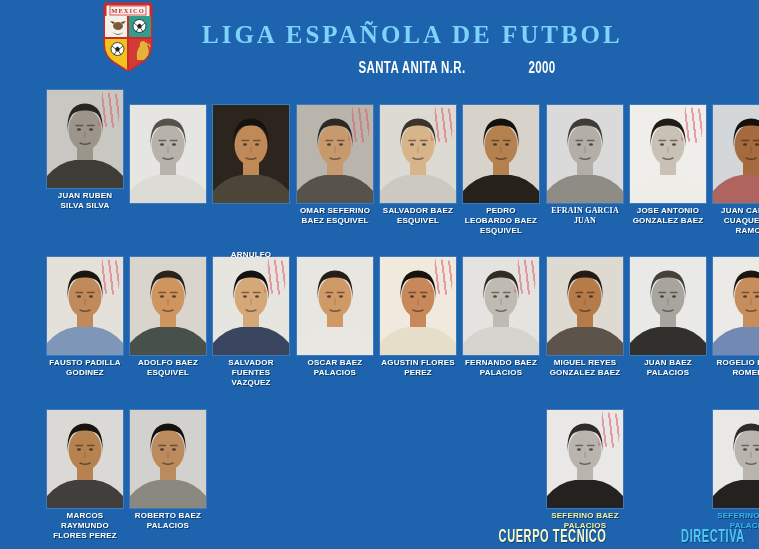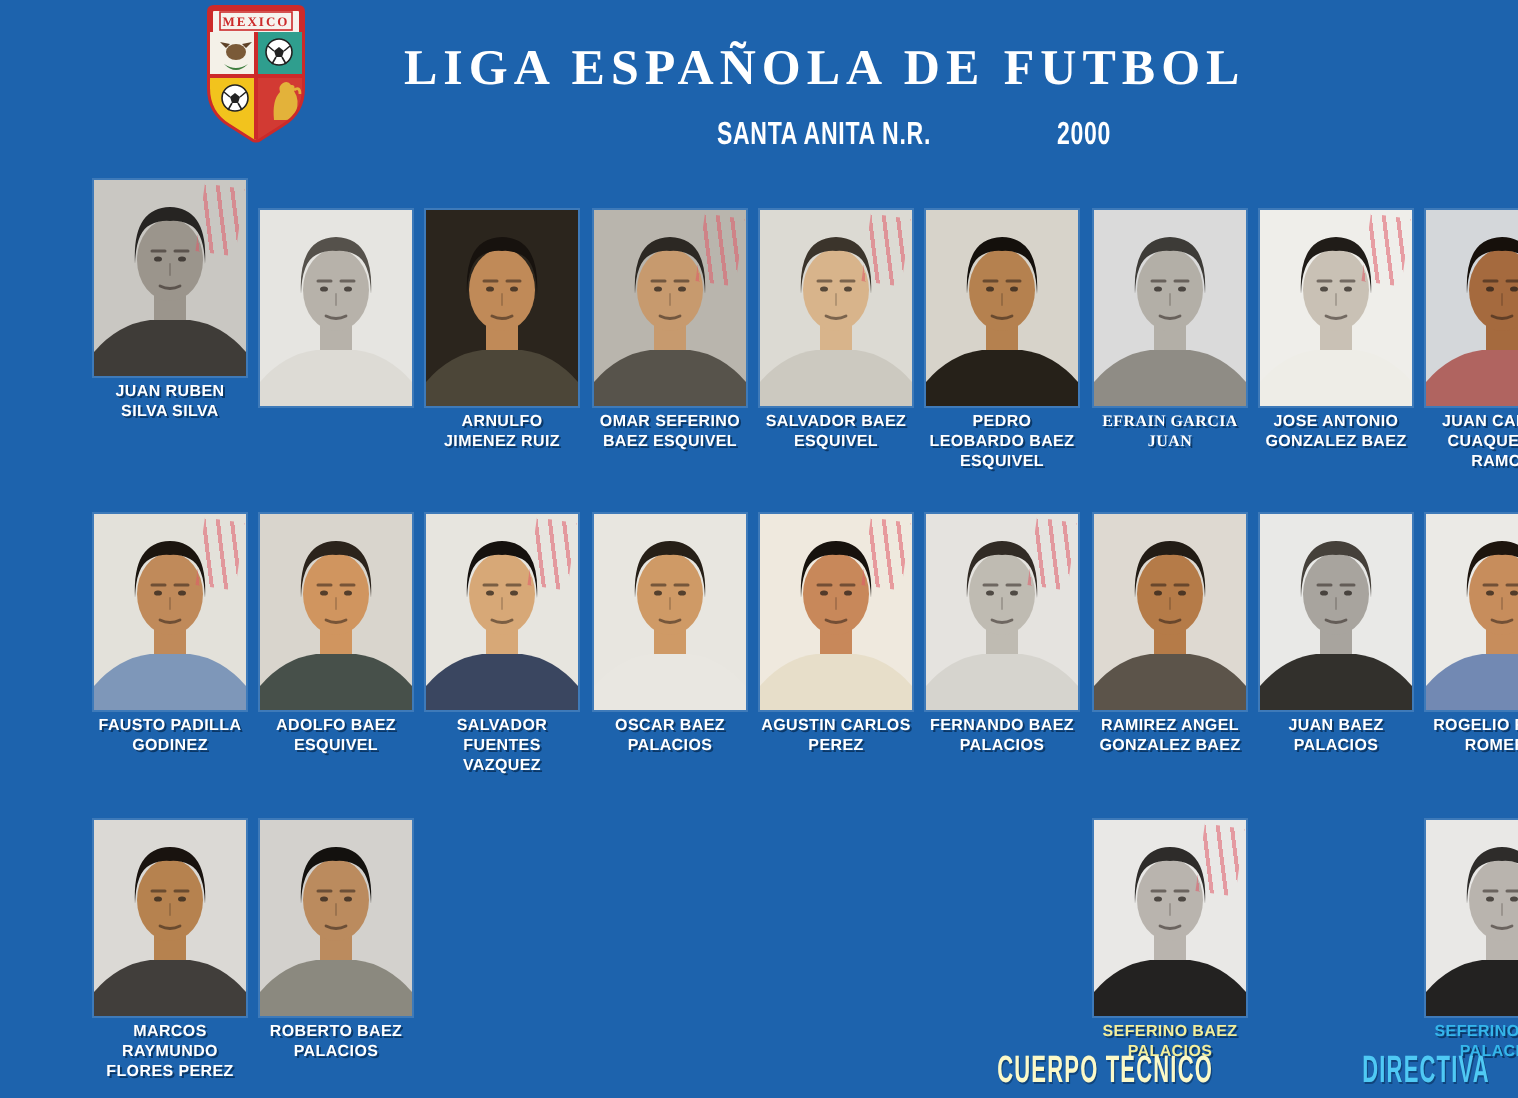--- a/index.html
+++ b/index.html
@@ -7,21 +7,21 @@
     width:759px;height:549px;position:relative;overflow:hidden;
     background:#1d63ad;
     font-family:"Liberation Sans",sans-serif;
   }
   .page{position:absolute;inset:0;}
 
   
   .title{
     position:absolute;top:21px;left:202px;width:420px;margin:0;
     text-align:center;white-space:nowrap;
-    color:#ffffff;font-family:"Liberation Serif",serif;
+    color:#7dd3fc;font-family:"Liberation Serif",serif;
     font-weight:bold;font-size:25px;letter-spacing:3px;
   }
   .sub{
     position:absolute;top:59px;white-space:nowrap;
     color:#ffffff;font-weight:bold;font-size:16px;letter-spacing:.5px;
     transform:translateX(-50%) scaleX(.72);transform-origin:center;
   }
   .sub-left{left:412px;}
   .sub-right{left:542px;}
 
@@ -147,21 +147,21 @@
           <path class="p-hair" d="M20.5 42 Q19 14 38 13.5 Q57 14 55.5 42 Q55 26 48 22.5 Q43 20 38 20.5 Q33 20 28 22.5 Q21 26 20.5 42 Z"></path>
           <path class="p-line" d="M29 35.5 H35.5 M40.5 35.5 H47" stroke-width="1.5"></path>
           <ellipse class="p-eye" cx="32" cy="39.5" rx="2" ry="1.3"></ellipse>
           <ellipse class="p-eye" cx="44" cy="39.5" rx="2" ry="1.3"></ellipse>
           <path class="p-line" d="M38 42 L38 47.5" stroke-width="1" opacity=".4"></path>
           <path class="p-line" d="M33 53 Q38 55.5 43 53" stroke-width="1.4"></path>
         </svg>
 
       </div>
     </figure>
-      <figure class="card" style="left: 169px; top: 89px; --pbg: #2b251d; --pshirt: #4c4638; --pskin: #c08a58; --phair: #17120e;">
+      <figure class="card" style="left: 169px; top: 89px; gap: 44px; --pbg: #2b251d; --pshirt: #4c4638; --pskin: #c08a58; --phair: #17120e;">
       <div class="photo">
         <svg viewBox="0 0 76 98" preserveAspectRatio="none">
           <rect class="p-bg" x="0" y="0" width="76" height="98"></rect>
           <rect class="p-skin" x="30" y="54" width="16" height="20" rx="3"></rect>
           <path class="p-shirt" d="M0 98 V86 Q12 72 28 70 L48 70 Q64 72 76 86 V98 Z"></path>
           <ellipse class="p-skin" cx="38" cy="40" rx="16.5" ry="20.5"></ellipse>
           <path class="p-hair" d="M20.5 42 Q19 14 38 13.5 Q57 14 55.5 42 Q55 26 48 22.5 Q43 20 38 20.5 Q33 20 28 22.5 Q21 26 20.5 42 Z"></path>
           <path class="p-line" d="M29 35.5 H35.5 M40.5 35.5 H47" stroke-width="1.5"></path>
           <ellipse class="p-eye" cx="32" cy="39.5" rx="2" ry="1.3"></ellipse>
           <ellipse class="p-eye" cx="44" cy="39.5" rx="2" ry="1.3"></ellipse>
@@ -398,21 +398,21 @@
           <path class="p-hair" d="M20.5 42 Q19 14 38 13.5 Q57 14 55.5 42 Q55 26 48 22.5 Q43 20 38 20.5 Q33 20 28 22.5 Q21 26 20.5 42 Z"></path>
           <path class="p-line" d="M29 35.5 H35.5 M40.5 35.5 H47" stroke-width="1.5"></path>
           <ellipse class="p-eye" cx="32" cy="39.5" rx="2" ry="1.3"></ellipse>
           <ellipse class="p-eye" cx="44" cy="39.5" rx="2" ry="1.3"></ellipse>
           <path class="p-line" d="M38 42 L38 47.5" stroke-width="1" opacity=".4"></path>
           <path class="p-line" d="M33 53 Q38 55.5 43 53" stroke-width="1.4"></path>
         </svg>
         <div class="stamp"></div>
       </div>
       <figcaption class="name">
-          <div>AGUSTIN CARLOS</div>
+          <div>AGUSTIN FLORES</div>
           <div>PEREZ</div>
         </figcaption>
     </figure>
       <figure class="card stamped" style="left: 419px; top: 241px; --pbg: #e5e3df; --pshirt: #d6d4ce; --pskin: #bfbbb2; --phair: #312b25;">
       <div class="photo">
         <svg viewBox="0 0 76 98" preserveAspectRatio="none">
           <rect class="p-bg" x="0" y="0" width="76" height="98"></rect>
           <rect class="p-skin" x="30" y="54" width="16" height="20" rx="3"></rect>
           <path class="p-shirt" d="M0 98 V86 Q12 72 28 70 L48 70 Q64 72 76 86 V98 Z"></path>
           <ellipse class="p-skin" cx="38" cy="40" rx="16.5" ry="20.5"></ellipse>
@@ -440,21 +440,21 @@
           <path class="p-hair" d="M20.5 42 Q19 14 38 13.5 Q57 14 55.5 42 Q55 26 48 22.5 Q43 20 38 20.5 Q33 20 28 22.5 Q21 26 20.5 42 Z"></path>
           <path class="p-line" d="M29 35.5 H35.5 M40.5 35.5 H47" stroke-width="1.5"></path>
           <ellipse class="p-eye" cx="32" cy="39.5" rx="2" ry="1.3"></ellipse>
           <ellipse class="p-eye" cx="44" cy="39.5" rx="2" ry="1.3"></ellipse>
           <path class="p-line" d="M38 42 L38 47.5" stroke-width="1" opacity=".4"></path>
           <path class="p-line" d="M33 53 Q38 55.5 43 53" stroke-width="1.4"></path>
         </svg>
 
       </div>
       <figcaption class="name">
-          <div>RAMIREZ ANGEL</div>
+          <div>MIGUEL REYES</div>
           <div>GONZALEZ BAEZ</div>
         </figcaption>
     </figure>
       <figure class="card" style="left: 586px; top: 241px; --pbg: #e9e9e7; --pshirt: #32302c; --pskin: #a8a49e; --phair: #45403a;">
       <div class="photo">
         <svg viewBox="0 0 76 98" preserveAspectRatio="none">
           <rect class="p-bg" x="0" y="0" width="76" height="98"></rect>
           <rect class="p-skin" x="30" y="54" width="16" height="20" rx="3"></rect>
           <path class="p-shirt" d="M0 98 V86 Q12 72 28 70 L48 70 Q64 72 76 86 V98 Z"></path>
           <ellipse class="p-skin" cx="38" cy="40" rx="16.5" ry="20.5"></ellipse>

